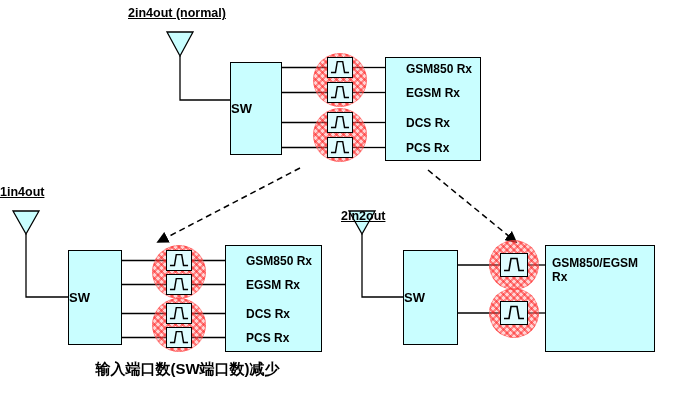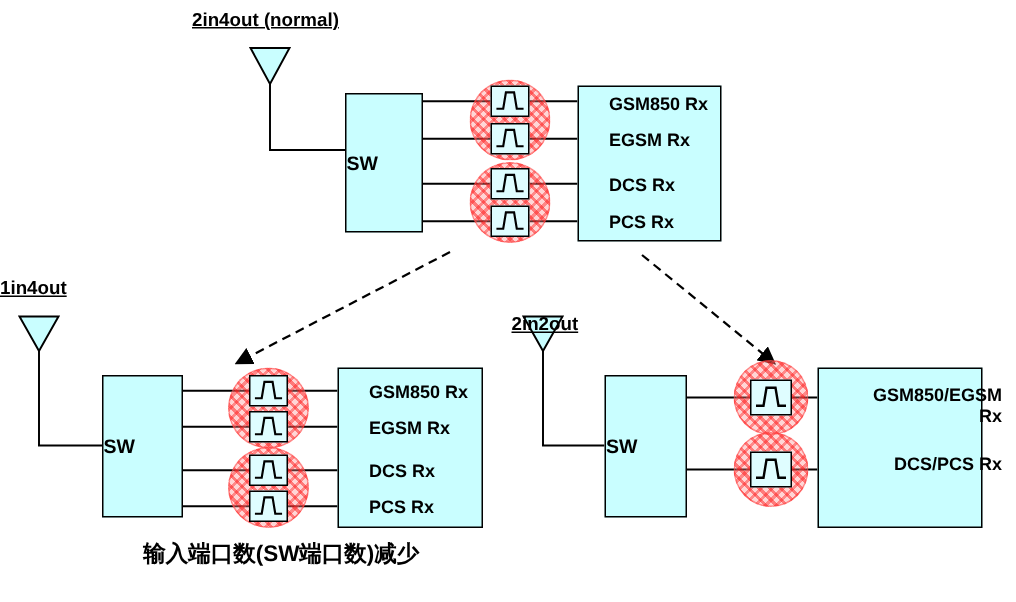--- a/index.html
+++ b/index.html
@@ -20,21 +20,21 @@
     display:flex; align-items:center; justify-content:flex-start;
     font-size:13px; font-weight:bold;
   }
 
   .rxbox { position:absolute; background:#c9feff; border:1.3px solid #000; }
   .rxline {
     position:absolute; left:20px; font-size:12px; font-weight:bold;
     white-space:nowrap; line-height:14px;
   }
   .rxline.center {
-    left:6px; width:96px; white-space:normal; text-align:right;margin-left:20px;
+    left:6px; width:96px; white-space:normal; text-align:left;
   }
 
   .hl-circle {
     position:absolute; border-radius:50%;
     background:
       repeating-linear-gradient(45deg,  rgba(255,45,45,0.62) 0 2px, rgba(255,130,130,0.30) 2px 5px),
       repeating-linear-gradient(-45deg, rgba(255,45,45,0.55) 0 2px, rgba(255,200,200,0.10) 2px 5px);
     box-shadow: inset 0 0 0 1px rgba(255,70,70,0.55);
   }
 
@@ -193,17 +193,16 @@
     </svg>
   </div>
   <div class="filter" style="left:500px; top:301px; width:28px; height:24px;">
     <svg viewBox="0 0 26 21">
       <polyline points="3,16 8,16 10,4 16,4 18,16 23,16" fill="none" stroke="#000" stroke-width="1.6"></polyline>
     </svg>
   </div>
 
   <div class="rxbox" style="left:545px; top:245px; width:110px; height:107px;">
     <div class="rxline center" style="top:10px;">GSM850/EGSM Rx</div>
-    <div class="rxline center" style="top:56px;">DCS/PCS Rx</div>
   </div>
 
 
 </div>
 
 </body></html>

